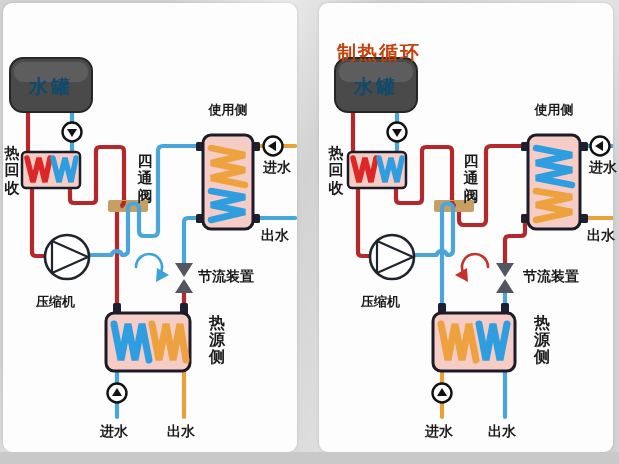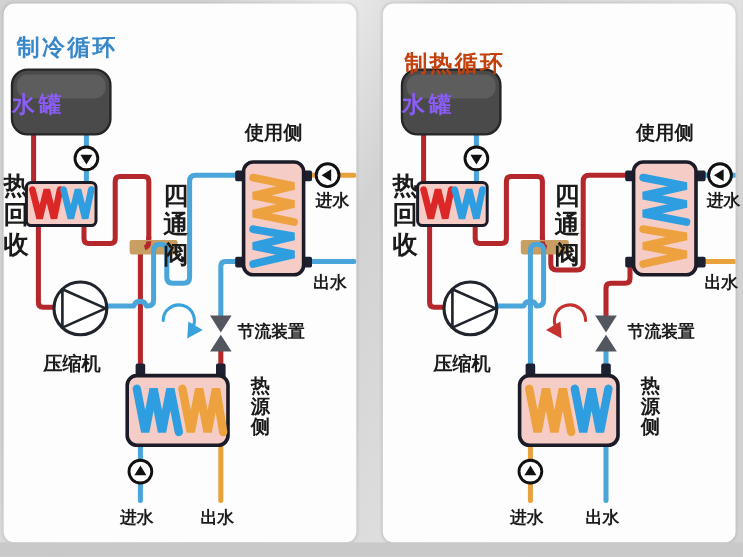--- a/index.html
+++ b/index.html
@@ -17,24 +17,24 @@
     position:absolute;top:3px;width:294px;height:449px;
     background:#fdfdfd;border-radius:9px;z-index:1;
     box-shadow:0 0 3px rgba(0,0,0,.15);
   }
   #panel-cooling{left:3px;}
   #panel-heating{left:319px;}
   .panel svg{position:absolute;left:0;top:0;}
   .lbl{position:absolute;color:#1b1b1b;font-weight:700;white-space:nowrap;z-index:3;}
   .title{font-size:19px;letter-spacing:2px;}
   .v-lbl{width:18px;line-height:1.16;word-break:break-all;white-space:normal;text-align:center;}
-  .tank-lbl{color:#8b5cf6;font-size:19px;letter-spacing:3px;}
+  .tank-lbl{text-align:center;color:#0c4a6e;font-size:19px;letter-spacing:3px;}
   .s17{font-size:14px;}
-  .s19{font-size:16px;}
-  .s15{font-size:21px;}
+  .s19{font-size:13px;}
+  .s15{font-size:15px;}
   .s20{font-size:16px;line-height:1.05;}
   #bottom-strip{position:absolute;left:0;top:452px;width:619px;height:12px;background:#c9c9c9;z-index:2;}
 </style>
 </head>
 <body>
 
 <div class="panel" id="panel-cooling">
   <svg width="294" height="449" viewBox="0 0 294 449">
 
     <g fill="none" stroke-linecap="round" stroke-linejoin="round">
@@ -97,21 +97,20 @@
     <rect x="248" y="211" width="9" height="9" rx="1.5" fill="#1c2030"></rect>
     <rect x="200" y="132" width="50" height="94" rx="8" fill="#f5cdc6" stroke="#1c1c28" stroke-width="3"></rect>
     <path d="M208,145 L242,152 L208,160 L242,167 L208,175 L242,182" fill="none" stroke="#eda23f" stroke-width="6.5" stroke-linecap="round"></path>
     <path d="M208,188 L242,194 L208,202 L242,209 L208,217" fill="none" stroke="#2e9ee0" stroke-width="6.5" stroke-linecap="round"></path>
 
     <g>
       <circle cx="270" cy="143" r="9.5" fill="#fff" stroke="#111" stroke-width="2.4"></circle>
       <polygon points="273,138 273,148 265,143" fill="#111"></polygon>
     </g>
   </svg>
-  <div class="lbl title" style="left: 11px; top: 24px; color: rgb(56, 135, 201);">制冷循环</div>
   <div class="lbl tank-lbl" style="left:7px;top:71px;width:82px;">水罐</div>
   <div class="lbl v-lbl s15" style="left:0px;top:141px;">热回收</div>
   <div class="lbl v-lbl s15" style="left:133px;top:149px;">四通阀</div>
   <div class="lbl s19" style="left:192px;top:98px;width:66px;text-align:center;">使用侧</div>
   <div class="lbl s17" style="left:260px;top:156px;">进水</div>
   <div class="lbl s17" style="left:258px;top:224px;">出水</div>
   <div class="lbl s19" style="left:33px;top:290px;">压缩机</div>
   <div class="lbl s17" style="left:195px;top:265px;">节流装置</div>
   <div class="lbl v-lbl s20" style="left:203px;top:312px;width:22px;">热源侧</div>
   <div class="lbl s17" style="left:97px;top:420px;">进水</div>

